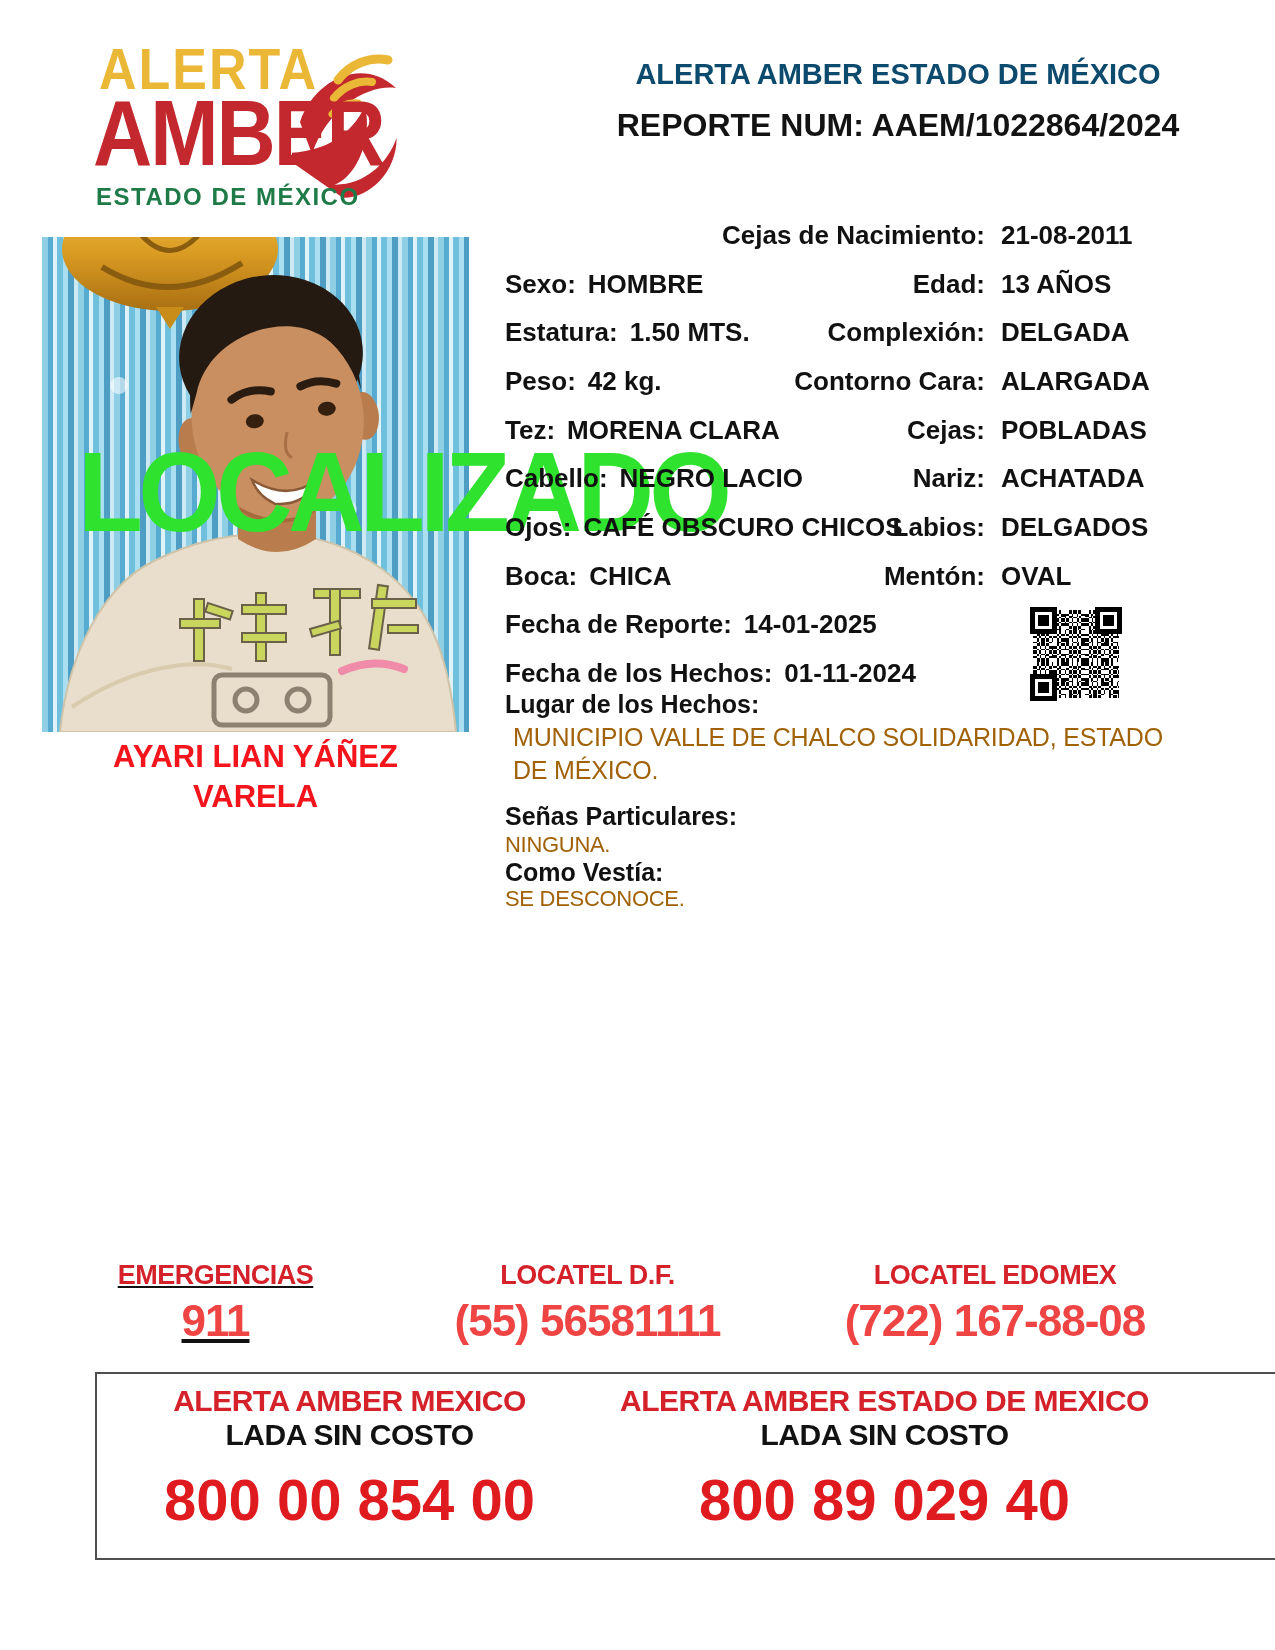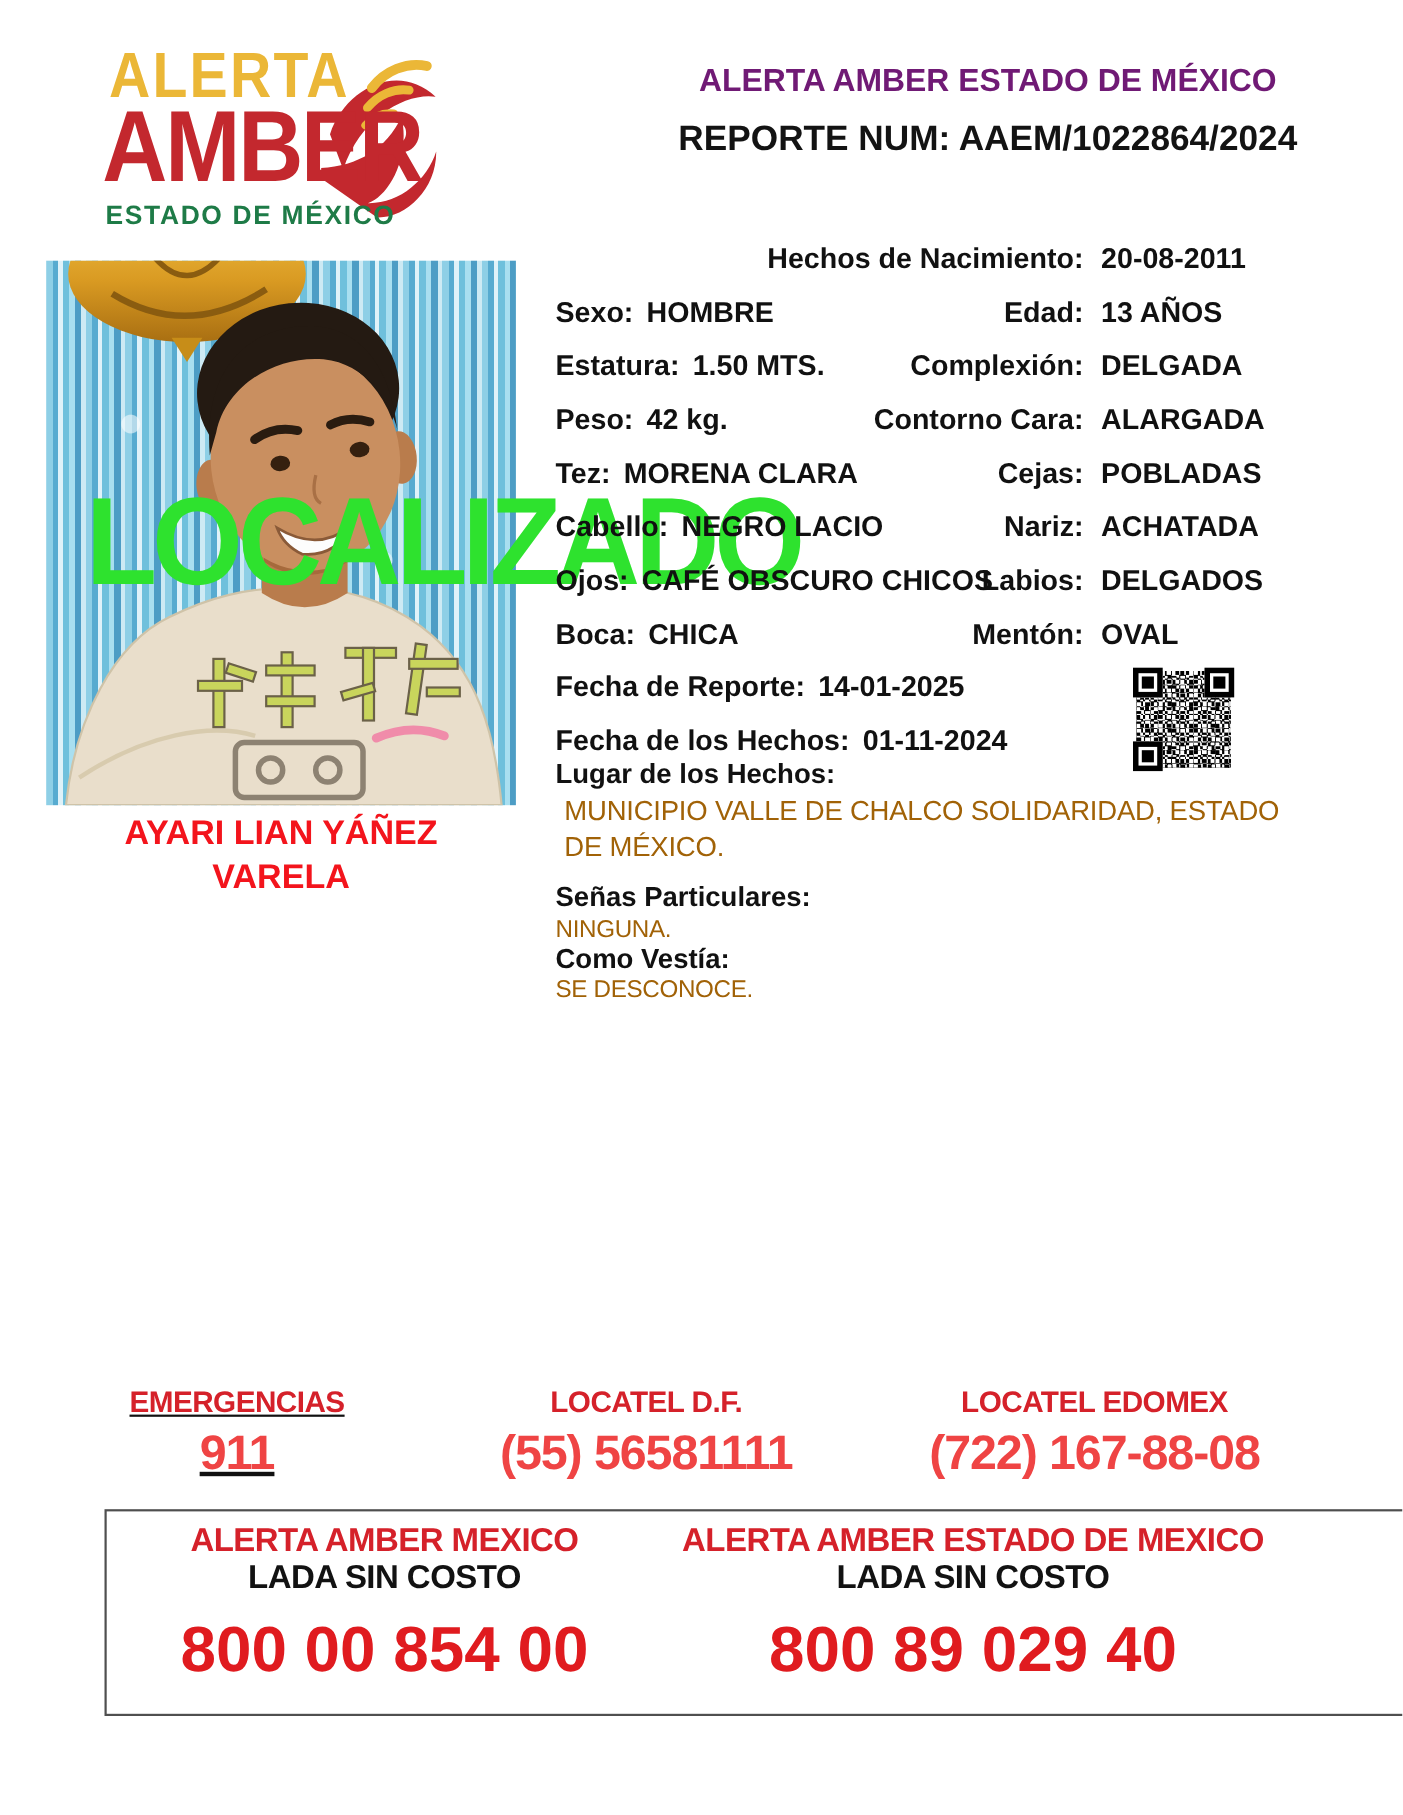--- a/index.html
+++ b/index.html
@@ -10,21 +10,21 @@
   
   .logo-alerta{position:absolute;left:99px;top:40px;font-size:52px;font-weight:bold;
     color:#ebb737;letter-spacing:2px;line-height:1;transform:scale(1,1.12);transform-origin:left top;}
   .logo-amber{position:absolute;left:93px;top:88px;font-size:82px;font-weight:bold;
     color:#c3282e;letter-spacing:-2px;line-height:1;transform:scale(1,1.12);transform-origin:left top;}
   .logo-estado{position:absolute;left:96px;top:183px;font-size:24px;font-weight:bold;
     color:#1e7b47;letter-spacing:1.5px;}
   .logo-swoosh{position:absolute;left:292px;top:36px;}
   
   .title-block{position:absolute;left:608px;top:58px;width:580px;text-align:center;}
-  .title-line1{font-size:29px;font-weight:bold;color:#701a75;}
+  .title-line1{font-size:29px;font-weight:bold;color:#0c4a6e;}
   .title-line2{font-size:32px;font-weight:bold;color:#131313;margin-top:16px;}
   
   .photo{position:absolute;left:42px;top:237px;width:427px;height:495px;z-index:1;
     background:
       radial-gradient(circle at 18% 30%, rgba(255,255,255,.55) 0 8px, rgba(255,255,255,0) 9px),
       radial-gradient(circle at 72% 55%, rgba(255,255,255,.45) 0 7px, rgba(255,255,255,0) 8px),
       radial-gradient(circle at 40% 70%, rgba(255,255,255,.4) 0 6px, rgba(255,255,255,0) 7px),
       repeating-linear-gradient(90deg,
         #8ecfe6 0 6px,#57abd0 6px 11px,#dff2f9 11px 15px,#6fc0dc 15px 21px,
         #a9dff0 21px 26px,#4d9dc5 26px 32px,#cdeaf4 32px 36px);
@@ -164,22 +164,22 @@
     </svg>
   </div>
 
   <div class="name">
     <div>AYARI LIAN YÁÑEZ</div>
     <div>VARELA</div>
   </div>
 
   <div class="fields">
     <div class="frow" style="top:15px">
-        <span class="rl">Hechos de Nacimiento:</span>
-        <span class="rv">20-08-2011</span>
+        <span class="rl">Cejas de Nacimiento:</span>
+        <span class="rv">21-08-2011</span>
       </div>
     <div class="frow" style="top:64px"><span class="ll">Sexo:</span><span class="lv">HOMBRE</span><span class="rl">Edad:</span><span class="rv">13 AÑOS</span></div>
     <div class="frow" style="top:112px"><span class="ll">Estatura:</span><span class="lv">1.50 MTS.</span><span class="rl">Complexión:</span><span class="rv">DELGADA</span></div>
     <div class="frow" style="top:161px"><span class="ll">Peso:</span><span class="lv">42 kg.</span><span class="rl">Contorno Cara:</span><span class="rv">ALARGADA</span></div>
     <div class="frow" style="top:210px"><span class="ll">Tez:</span><span class="lv">MORENA CLARA</span><span class="rl">Cejas:</span><span class="rv">POBLADAS</span></div>
     <div class="frow" style="top:258px"><span class="ll">Cabello:</span><span class="lv">NEGRO LACIO</span><span class="rl">Nariz:</span><span class="rv">ACHATADA</span></div>
     <div class="frow" style="top:307px"><span class="ll">Ojos:</span><span class="lv">CAFÉ OBSCURO CHICOS</span><span class="rl">Labios:</span><span class="rv">DELGADOS</span></div>
     <div class="frow" style="top:356px"><span class="ll">Boca:</span><span class="lv">CHICA</span><span class="rl">Mentón:</span><span class="rv">OVAL</span></div>
     <div class="frow" style="top:404px"><span class="ll">Fecha de Reporte:</span><span class="lv">14-01-2025</span></div>
     <div class="frow" style="top:453px"><span class="ll">Fecha de los Hechos:</span><span class="lv">01-11-2024</span></div>

